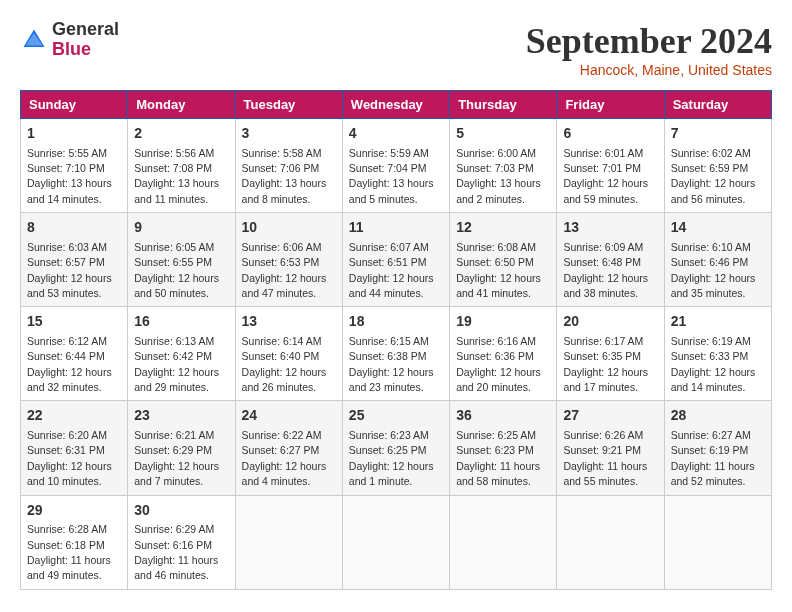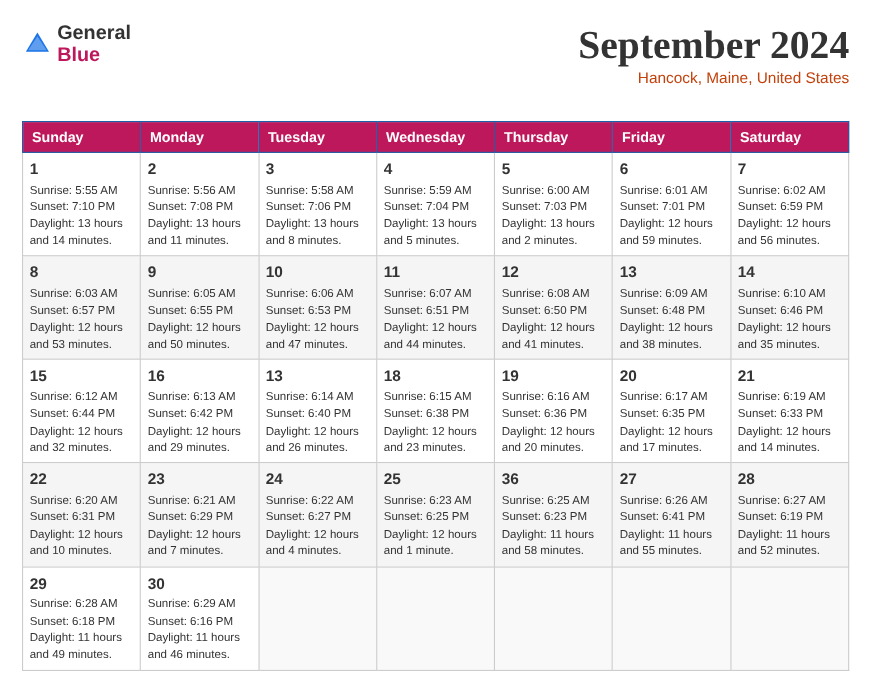--- a/index.html
+++ b/index.html
@@ -7,21 +7,21 @@
       font-family: Arial, sans-serif;
       background: #fff;
       width: 792px;
       min-height: 612px;
       padding: 20px;
     }
     .header {
       display: flex;
       justify-content: space-between;
       align-items: flex-start;
-      margin-bottom: 32px;
+      margin-bottom: 12px;
     }
     .logo {
       display: flex;
       align-items: center;
       gap: 4px;
     }
     .logo-text {
       font-size: 18px;
       font-weight: bold;
       line-height: 1.1;
@@ -282,21 +282,21 @@
       </td>
       <td>
         <span class="day-num">36</span>
         <span class="day-info">Sunrise: 6:25 AM</span><br>
         <span class="day-info">Sunset: 6:23 PM</span><br>
         <span class="day-info">Daylight: 11 hours and 58 minutes.</span>
       </td>
       <td>
         <span class="day-num">27</span>
         <span class="day-info">Sunrise: 6:26 AM</span><br>
-        <span class="day-info">Sunset: 6:41 PM</span><br>
+        <span class="day-info">Sunset: 9:21 PM</span><br>
         <span class="day-info">Daylight: 11 hours and 55 minutes.</span>
       </td>
       <td>
         <span class="day-num">28</span>
         <span class="day-info">Sunrise: 6:27 AM</span><br>
         <span class="day-info">Sunset: 6:19 PM</span><br>
         <span class="day-info">Daylight: 11 hours and 52 minutes.</span>
       </td>
     </tr>
 

